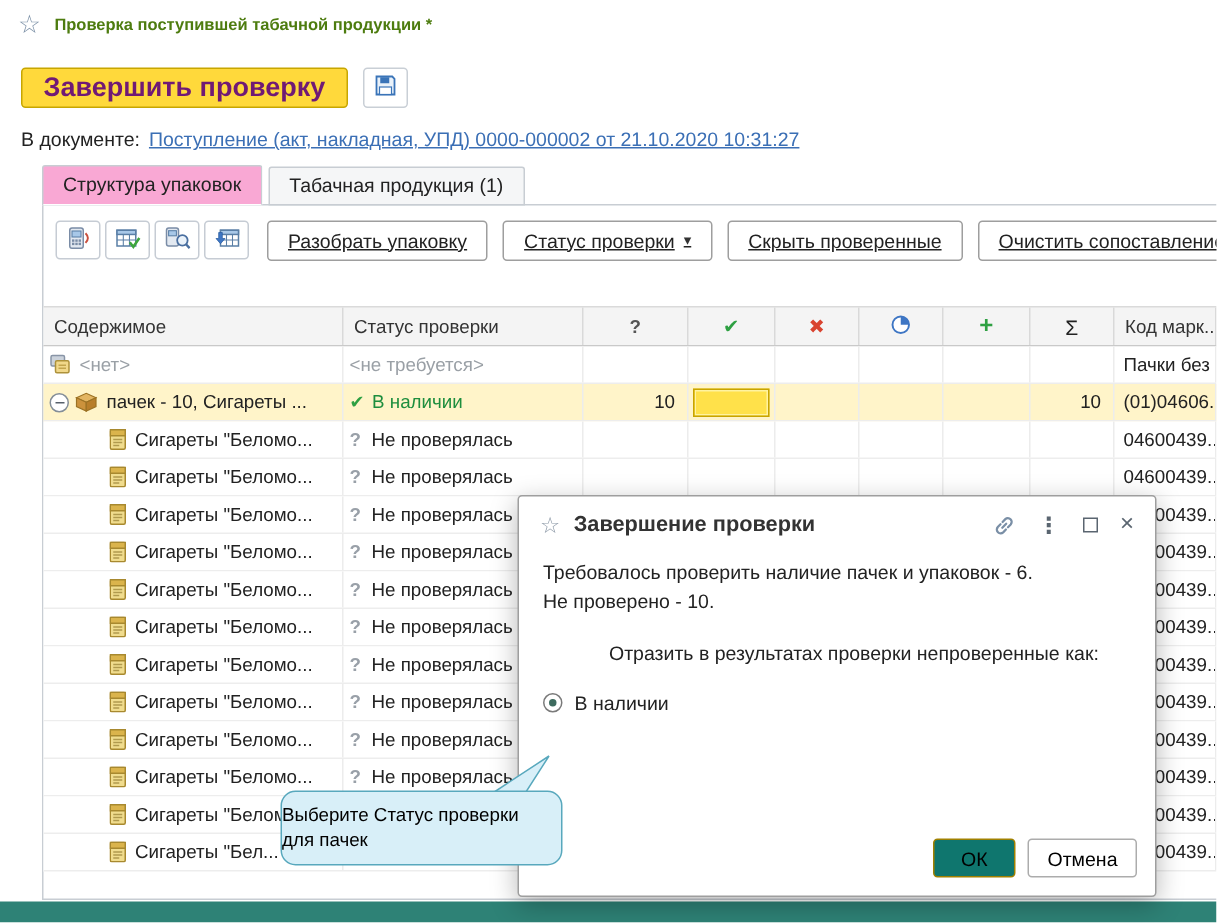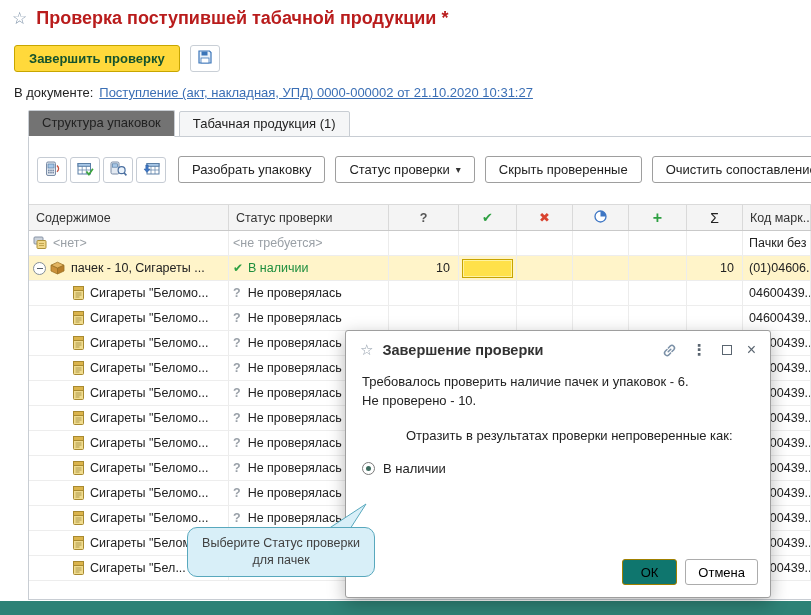--- a/index.html
+++ b/index.html
@@ -3,39 +3,39 @@
 <meta charset="utf-8">
 <style>
   * { margin:0; padding:0; box-sizing:border-box; }
   html,body { width:811px; height:615px; }
   body { font-family:"Liberation Sans","DejaVu Sans",sans-serif; font-size:13px; color:#222; background:#fff; overflow:hidden; position:relative; }
   .screen { position:absolute; inset:0; }
 
   
   .titlebar { position:absolute; left:12px; top:8px; display:flex; align-items:center; gap:9px; }
   .fav-star { color:#7F93A9; font-size:17px; line-height:1; }
-  .page-title { font-size:18px; font-weight:700; color:#b91c1c; }
+  .page-title { font-size:11px; font-weight:700; color:#4d7c0f; }
 
   
   .cmdbar { position:absolute; left:14px; top:45px; display:flex; gap:10px; align-items:center; }
-  .btn-primary { background:#FFD93B; border:1px solid #C7A600; border-radius:3px; height:27px; padding:0 14px; font-weight:700; font-size:13px; font-family:inherit; color:#14532d; cursor:pointer; }
+  .btn-primary { background:#FFD93B; border:1px solid #C7A600; border-radius:3px; height:27px; padding:0 14px; font-weight:700; font-size:18px; font-family:inherit; color:#701a75; cursor:pointer; }
   .icon-btn { width:30px; height:27px; border:1px solid #C9CFD6; background:#fff; border-radius:3px; display:inline-flex; align-items:center; justify-content:center; cursor:pointer; }
 
   
   .docline { position:absolute; left:14px; top:85px; font-size:13px; }
   .doclink { color:#3B6FB5; text-decoration:underline; margin-left:6px; cursor:pointer; }
 
   
   .tabs { position:absolute; left:28px; top:110px; display:flex; z-index:2; align-items:flex-end; }
   .tab { height:26px; line-height:24px; padding:0 13px; border:1px solid #C8CDD3; background:#F5F6F7; margin-right:4px; font-size:13px; border-radius:2px 2px 0 0; cursor:pointer; }
-  .tab.active { background:#737373; height:27px; border-bottom:1px solid #fff; }
+  .tab.active { background:#f9a8d4; height:27px; border-bottom:1px solid #fff; }
 
   
   .panel { position:absolute; left:28px; top:136px; width:783px; height:464px; border:1px solid #C8CDD3; border-right:none; background:#fff; }
-  .tbar { height:46px; display:flex; align-items:flex-end; padding:0 8px; }
+  .tbar { height:46px; display:flex; align-items:center; padding:0 8px;text-decoration:underline; }
   .icon-group { display:flex; gap:3px; }
   .icon-tbtn { width:30px; height:26px; border:1px solid #C6CCD4; background:#fff; border-radius:3px; display:inline-flex; align-items:center; justify-content:center; padding:0; cursor:pointer; }
   .btn-group { display:flex; gap:10px; margin-left:12px; }
   .tbtn { height:27px; border:1px solid #9E9E9E; background:#fff; border-radius:3px; padding:0 13px; font-family:inherit; font-size:13px; color:#222; display:inline-flex; align-items:center; gap:6px; cursor:pointer; white-space:nowrap; }
   .chev { font-size:10px; color:#333; }
 
   
   .grid-cols { display:grid; grid-template-columns:200px 160px 70px 58px 56px 56px 58px 56px minmax(0,1fr); }
   .grid-header { height:27px; background:#F4F4F4; border-top:1px solid #DADADA; border-bottom:1px solid #C9C9C9;margin-top:21px; }
   .hcell { display:flex; align-items:center; padding:0 7px; border-right:1px solid #D9D9D9; font-size:12.5px; color:#333; overflow:hidden; white-space:nowrap; cursor:pointer; }
@@ -82,21 +82,21 @@
   .radio-row { display:flex; align-items:center; gap:8px; cursor:pointer; }
   .radio { width:13px; height:13px; border:1px solid #7A7A7A; border-radius:50%; background:#fff; position:relative; display:inline-block; flex:none; }
   .radio.checked::after { content:""; position:absolute; left:3px; top:3px; width:5px; height:5px; border-radius:50%; background:#3D6B5E; }
   .focus-ring { border:2px solid #EDBB00; border-radius:4px; padding:2px; display:inline-flex; margin:-4px; }
   .dlg-footer { position:absolute; right:12px; bottom:12px; display:flex; gap:8px; }
   .btn-ok { background:#0f766e; border:1px solid #A08000; border-radius:3px; height:26px; padding:0 18px; font-family:inherit; font-size:13px; cursor:pointer; }
   .btn-cancel { background:#fff; border:1px solid #ACACAC; border-radius:3px; height:26px; padding:0 12px; font-family:inherit; font-size:13px; cursor:pointer; }
 
   
   .callout-tail { position:absolute; left:320px; top:502px; z-index:29; }
-  .callout { position:absolute; left:187px; top:527px; width:188px; height:50px; background:#D8EFF8; border:1px solid #58A8BD; border-radius:10px; z-index:30; display:flex; flex-direction:column; align-items:center; justify-content:center; color:#404040; font-size:12.5px; line-height:1.35; }
+  .callout { position:absolute; left:187px; top:527px; width:188px; height:50px; background:#D8EFF8; border:1px solid #58A8BD; border-radius:10px; z-index:30; display:flex; flex-direction:column; align-items:flex-start; justify-content:center; color:#000000; font-size:12.5px; line-height:1.35; }
 </style>
 </head>
 <body>
 
 <div class="screen">
 
   <div class="titlebar">
     <span class="fav-star">☆</span>
     <span class="page-title">Проверка поступившей табачной продукции *</span>
   </div>

